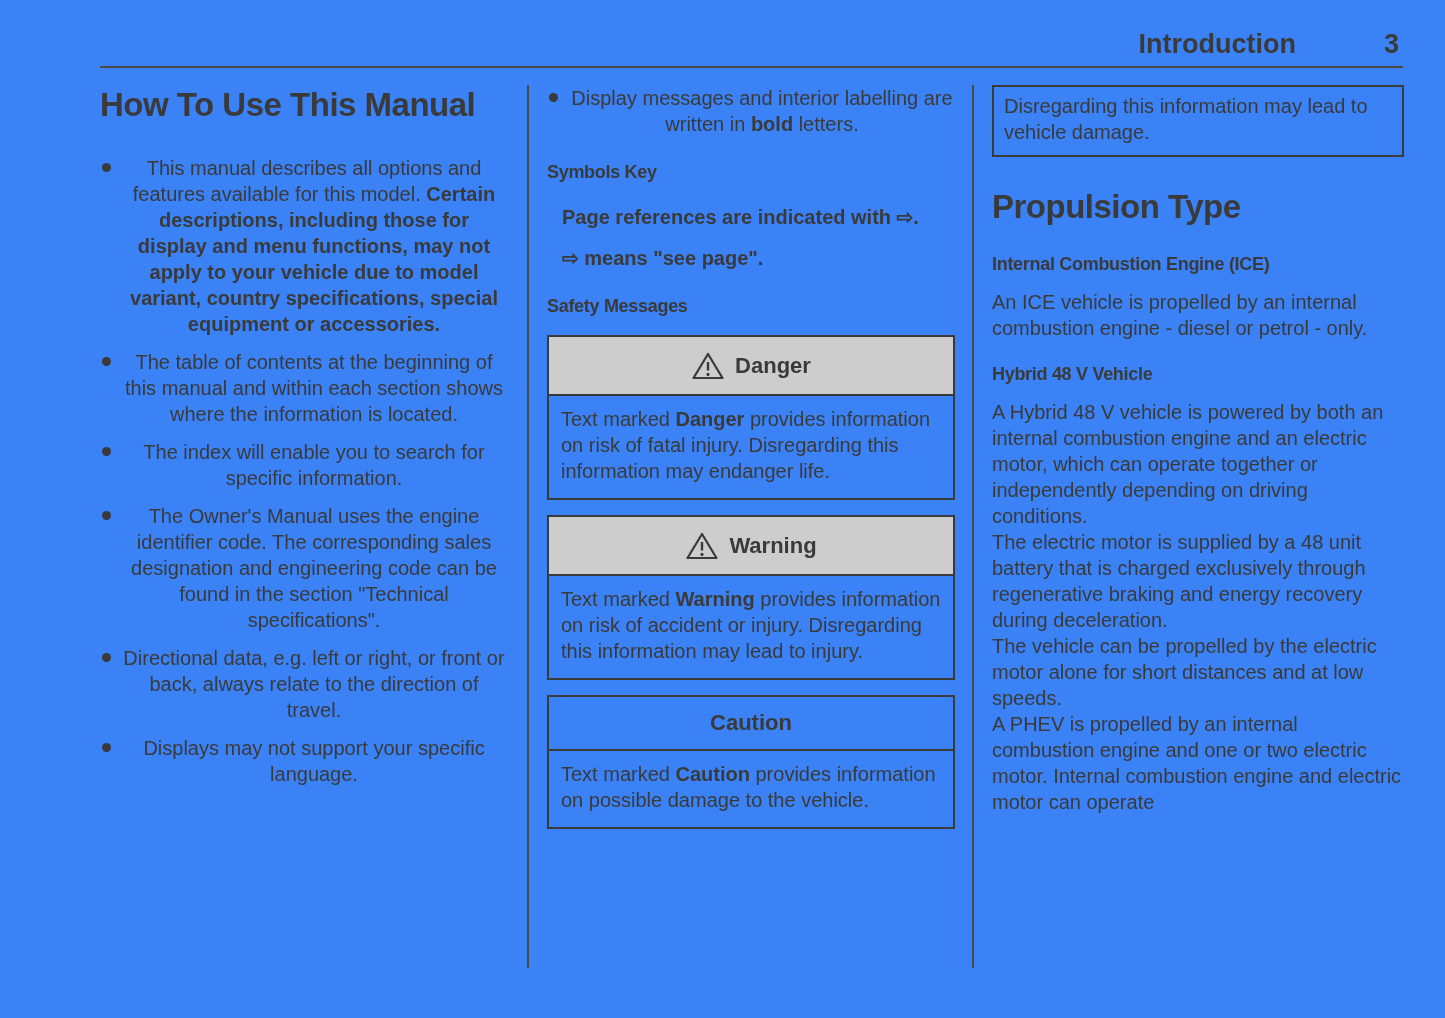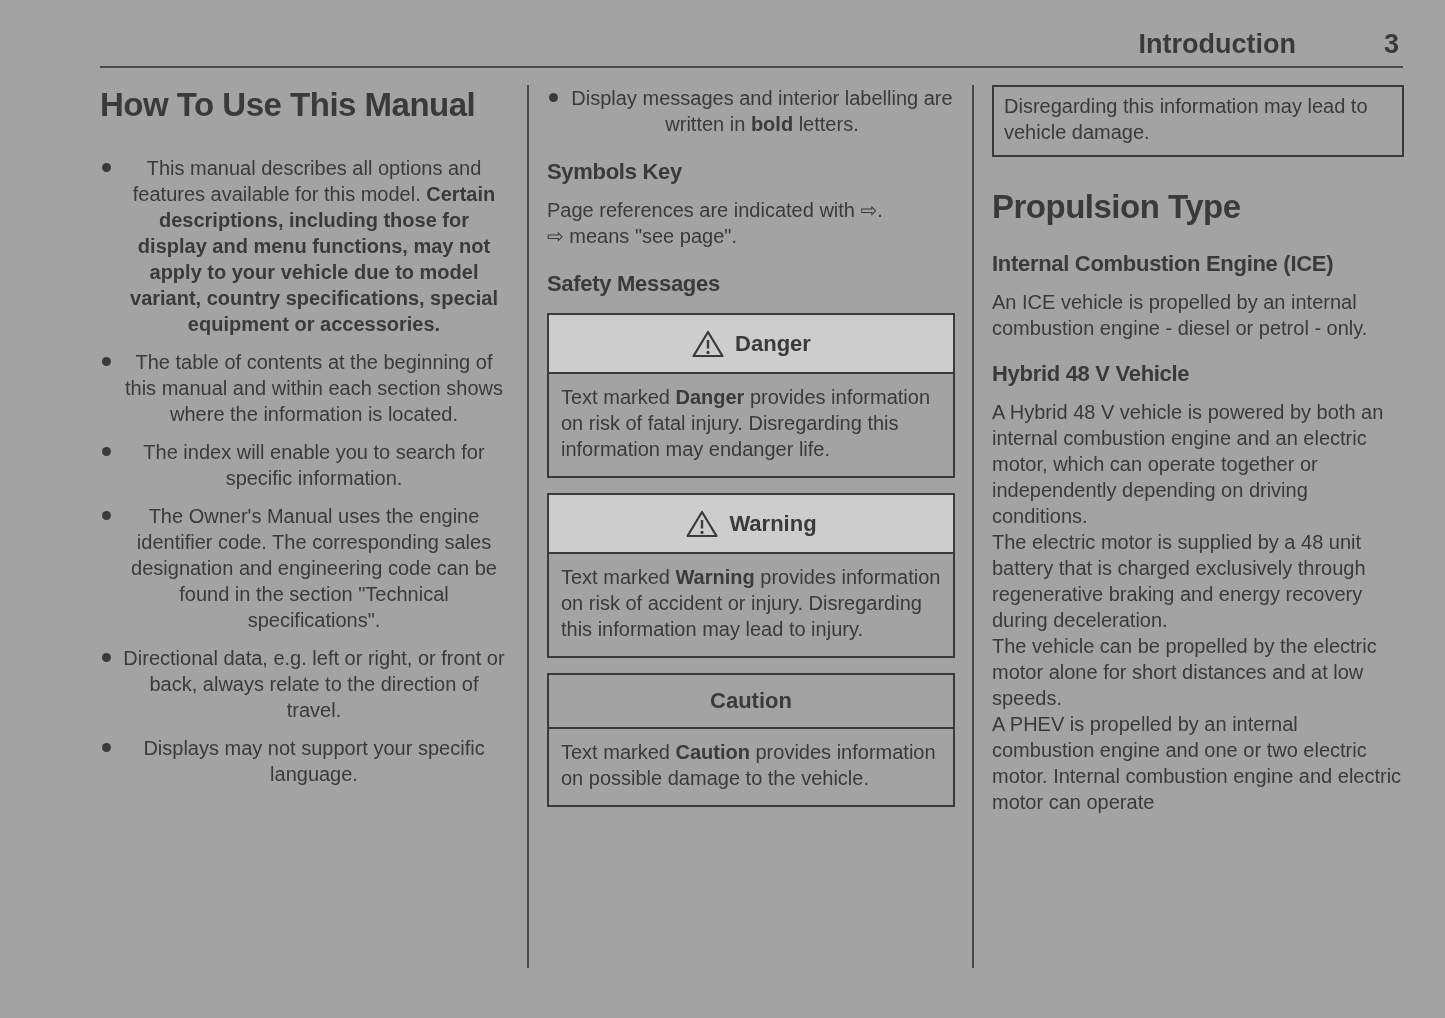--- a/index.html
+++ b/index.html
@@ -1,20 +1,20 @@
 <!DOCTYPE html>
 <html><head>
 <meta charset="utf-8">
 <style>
   html, body { margin: 0; padding: 0; background: #ffffff; }
   .page {
     position: relative;
     width: 1445px;
     height: 1018px;
-    background: #a3a3a3;
+    background: #3b82f6;
     font-family: "Liberation Sans", sans-serif;
     color: #3a3a3a;
     overflow: hidden;
   }
   
   .hdr {
     position: absolute;
     left: 100px;
     top: 0;
     width: 1303px;
@@ -47,21 +47,21 @@
   .col3 { left: 992px;  width: 412px; }
 
   h1.doc {
     font-size: 33px;
     line-height: 40px;
     font-weight: bold;
     margin: 0 0 30px 0;
     letter-spacing: -0.5px;
   }
   h2.doc {
-    font-size: 22px;
+    font-size: 18px;
     line-height: 34px;
     font-weight: bold;
     margin: 18px 0 8px 0;
     letter-spacing: -0.3px;
   }
   .b { font-weight: bold; }
   p.doc { margin: 0; }
 
   
   ul.blist { list-style: none; margin: 0; padding: 0; text-align: center; }
@@ -102,21 +102,21 @@
 
   
   .notebox {
     border: 2px solid #3a3a3a;
     padding: 6px 22px 10px 10px;
     box-sizing: border-box;
     margin-bottom: 30px;
   }
   .col3 h1.doc { margin: 0 0 20px 0; }
   .col3 h2.doc { margin: 16px 0 8px 0; }
-  .col2 .sym-line { margin: 0; }
+  .col2 .sym-line { margin: 15px; font-weight: bold; }
 </style>
 </head>
 <body>
 
 <div class="page">
 
   <div class="hdr">
     <div class="hdr-title">Introduction</div>
     <div class="hdr-num">3</div>
   </div>

